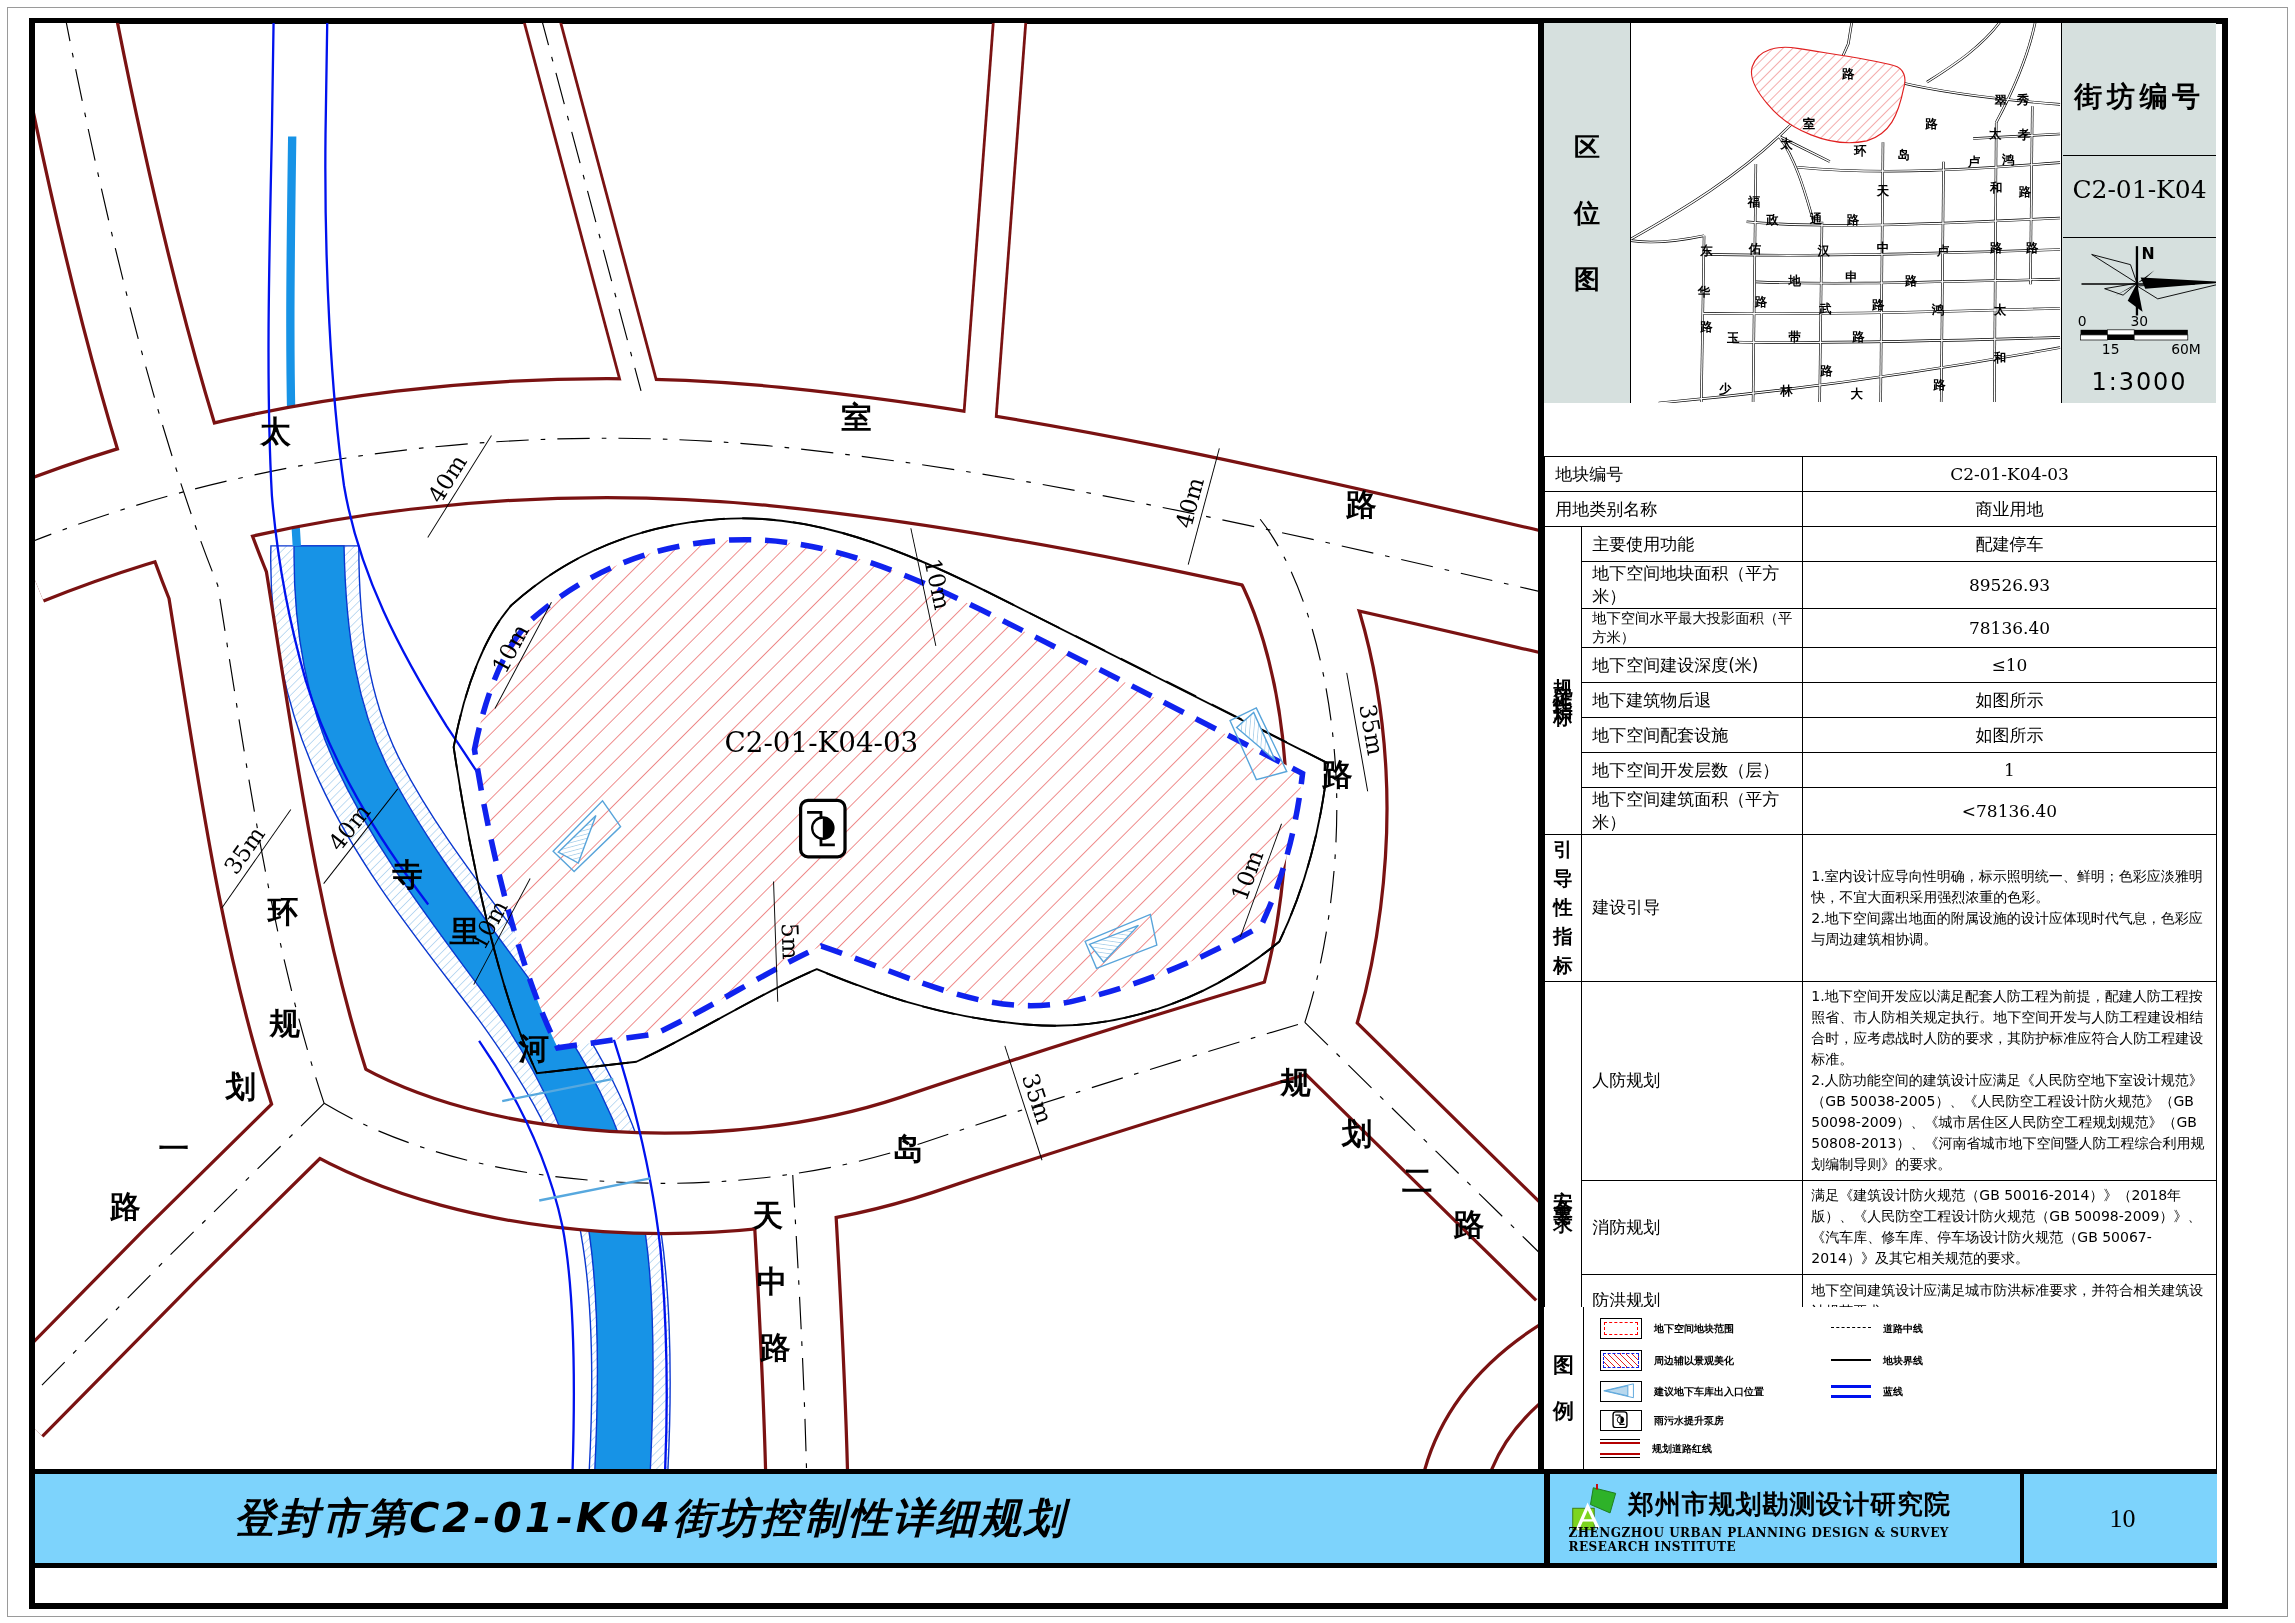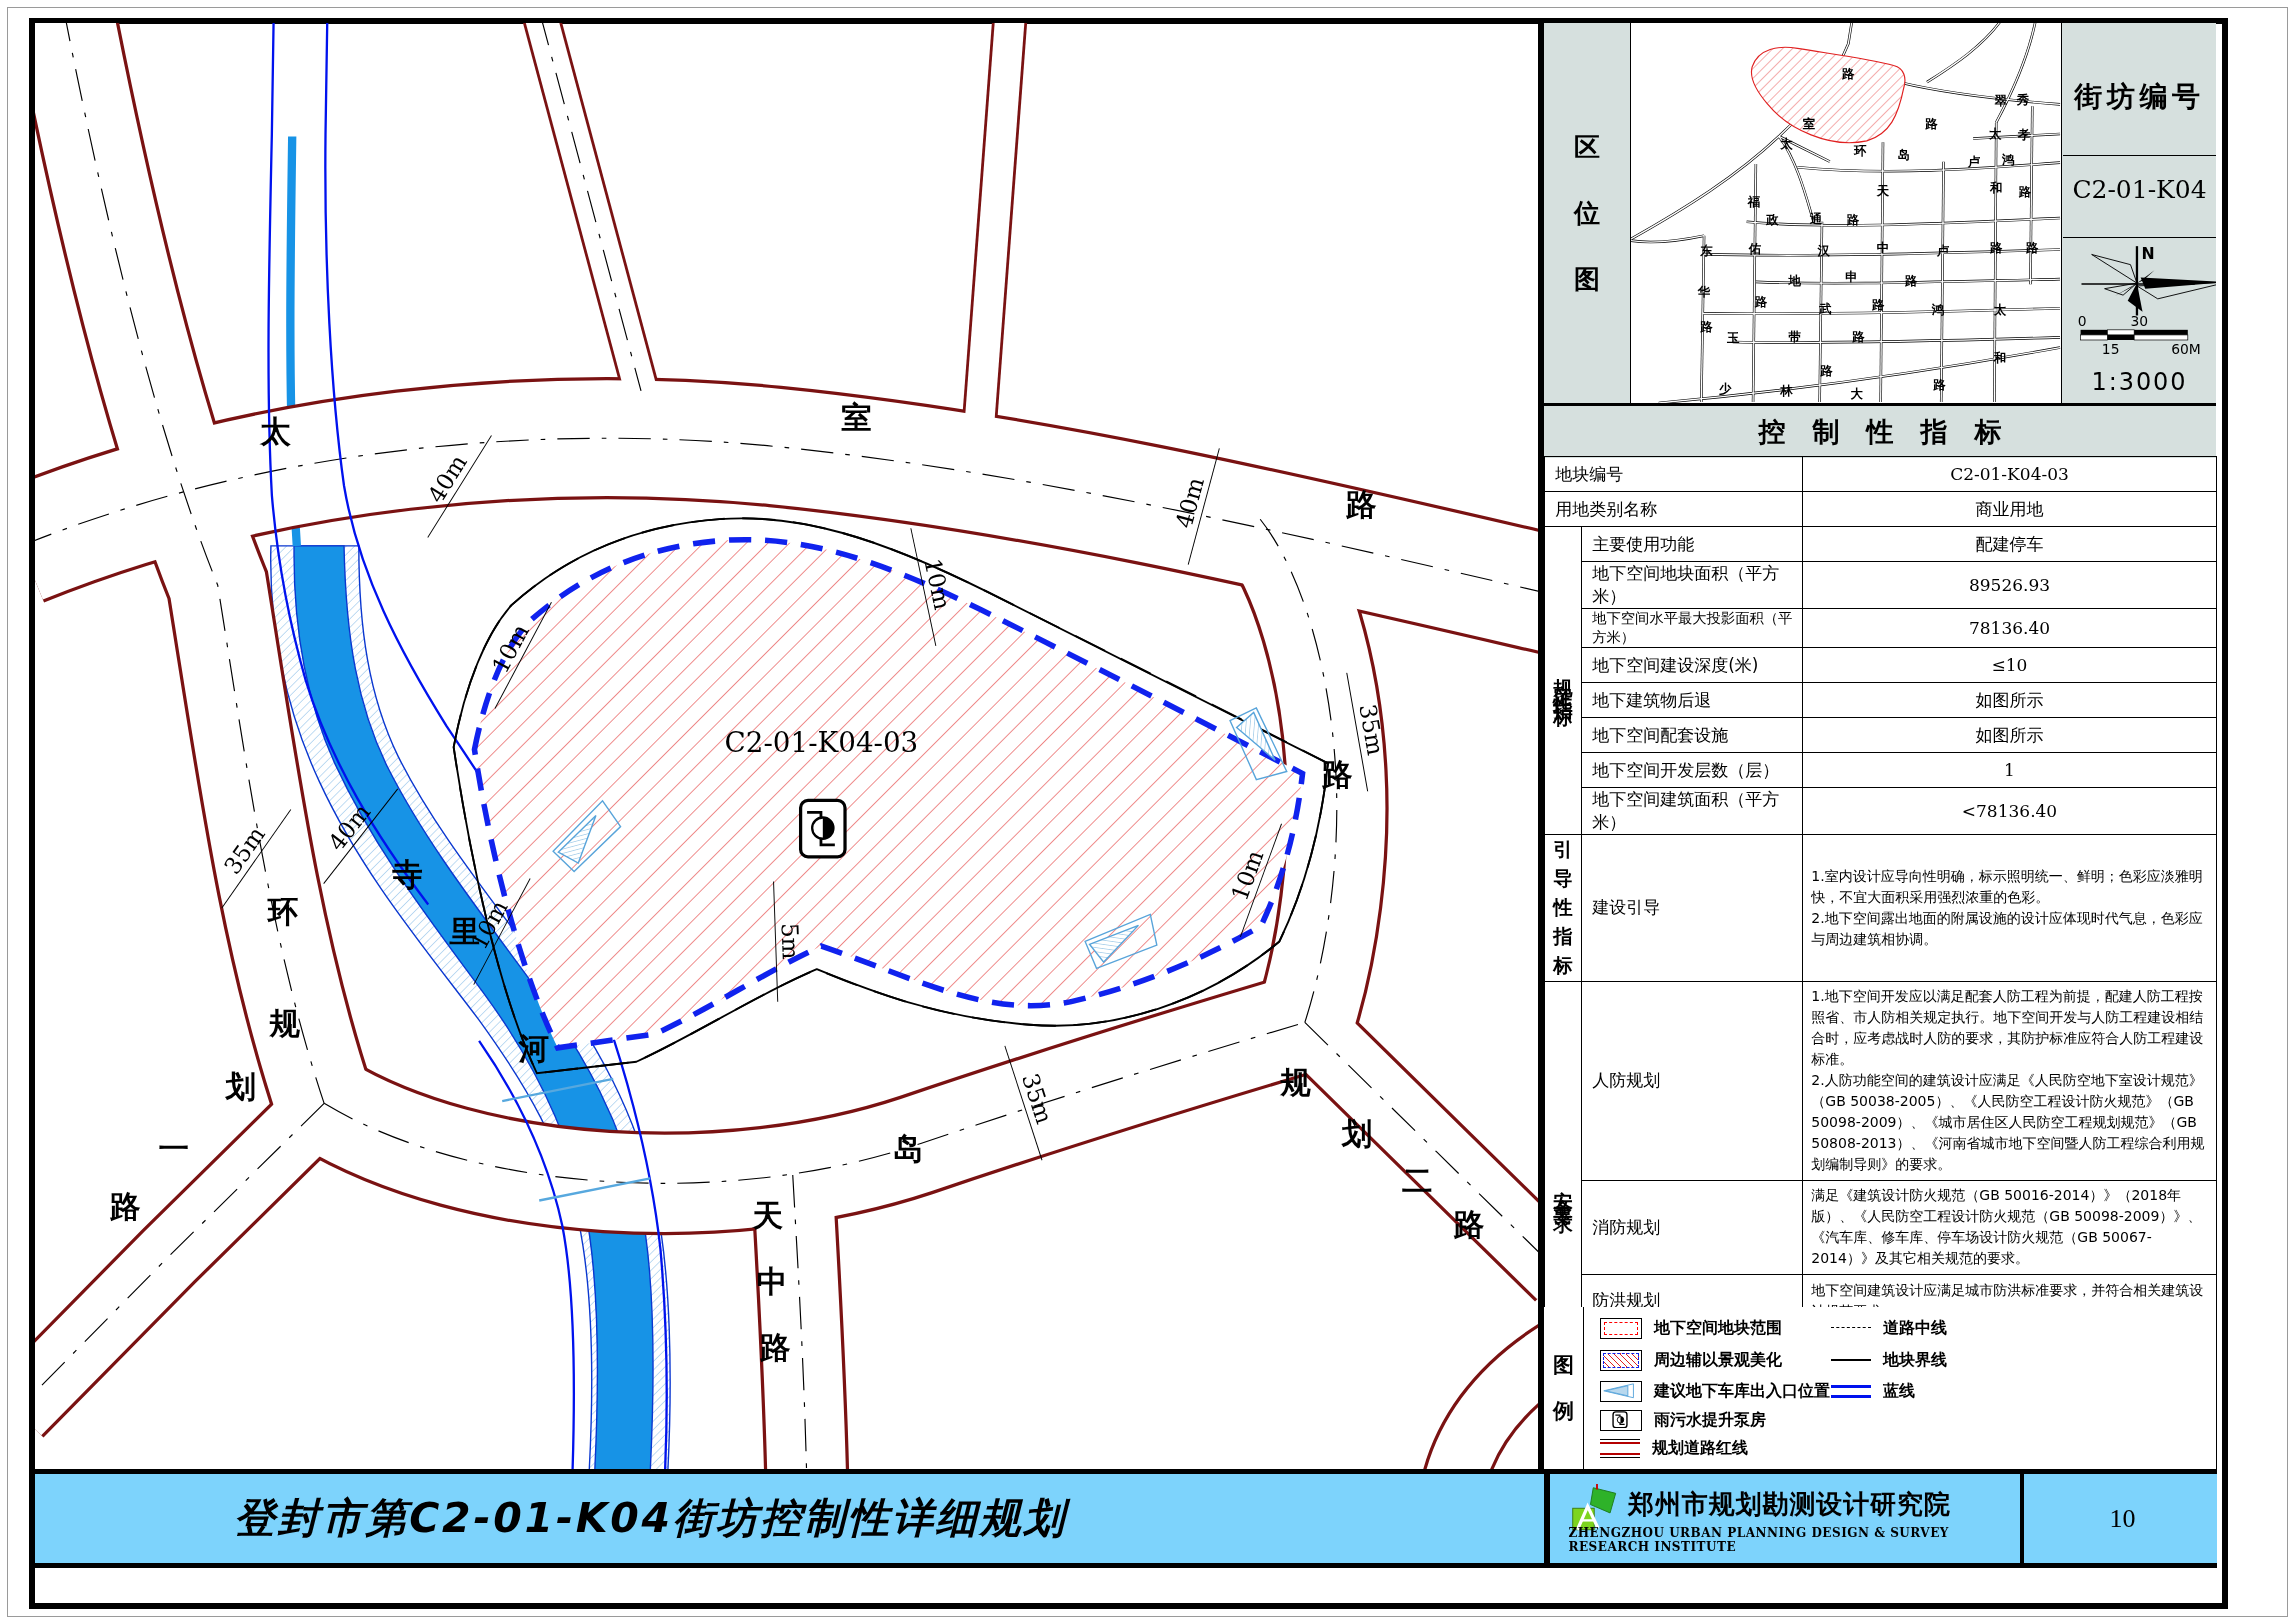--- a/index.html
+++ b/index.html
@@ -35,21 +35,21 @@
   td.vcell.cjk{font-family:"DejaVu Sans","Liberation Sans",sans-serif;}
   td.vcell.long{text-align:left;font-size:14px;line-height:1.5;padding:4.6px 8.3px !important;
                 font-family:"DejaVu Sans","Liberation Sans",sans-serif;}
   td.notecell{font-size:13px;line-height:1.38;padding:5.6px 9.3px 0 9.3px !important;vertical-align:top !important;text-align:left;}
   
   #legendbox{position:absolute;left:1544px;top:1307px;width:672px;height:162px;background:#fff;}
   #legendstrip{position:absolute;left:0;top:0;width:39px;height:162px;border-right:1.4px solid #000;
                display:flex;flex-direction:column;justify-content:center;align-items:center;gap:18.5px;font-size:21px;font-weight:600;}
   .lgrow{position:absolute;height:21px;display:flex;align-items:center;}
   .lgsym{width:40px;height:19.4px;border:0.9px solid #000;background:#fff;position:relative;flex:none;}
-  .lglabel{margin-left:12px;font-size:16px;font-weight:700;white-space:nowrap;}
+  .lglabel{margin-left:12px;font-size:10px;font-weight:700;white-space:nowrap;}
   .lgsym.noborder{border:none;}
   
   #band{position:absolute;left:35px;top:1469px;width:2182px;height:89px;background:#7dd3fc;
         border-top:5.1px solid #000;border-bottom:5.1px solid #000;}
   #bandtitle{position:absolute;left:0;top:0;width:1503px;height:100%;display:flex;align-items:center;}
   #bandtitle div{padding-left:199px;font-size:41px;font-weight:700;font-style:italic;letter-spacing:2.8px;}
   #bandinst{position:absolute;left:1509px;top:0;width:476px;height:100%;border-left:6px solid #000;}
   #bandpage{position:absolute;left:1985px;top:0;width:197px;height:100%;border-left:4.2px solid #000;
             display:flex;align-items:center;justify-content:center;font-size:26px;font-family:Liberation Serif, serif;}
   #inst-cn{position:absolute;left:78px;top:13px;font-size:26px;font-weight:700;letter-spacing:0.9px;}
@@ -382,21 +382,20 @@
             <rect x="116" y="11" width="116" height="11" fill="#fff" stroke="#000" stroke-width="1.5"></rect>
             <text x="46" y="52" font-size="30" font-family="DejaVu Sans, sans-serif" id="sb-quarter">15</text>
             <text x="196" y="52" font-size="30" font-family="DejaVu Sans, sans-serif" id="sb-end">60M</text>
           </g>
         </svg>
         <div id="scaletext">1:3000</div>
       </div>
     </div>
   </div>
 
-  <div id="cztitle">控制性指标</div>
   <table id="ctable">
       <colgroup>
     <col style="width:37px">
         <col style="width:221px">
         <col style="width:414px">
       </colgroup>
     <tbody id="ctbody">
         <tr style="height: 35px;">
           <td class="ncell" colspan="2">地块编号</td>
           <td class="vcell">C2-01-K04-03</td>

